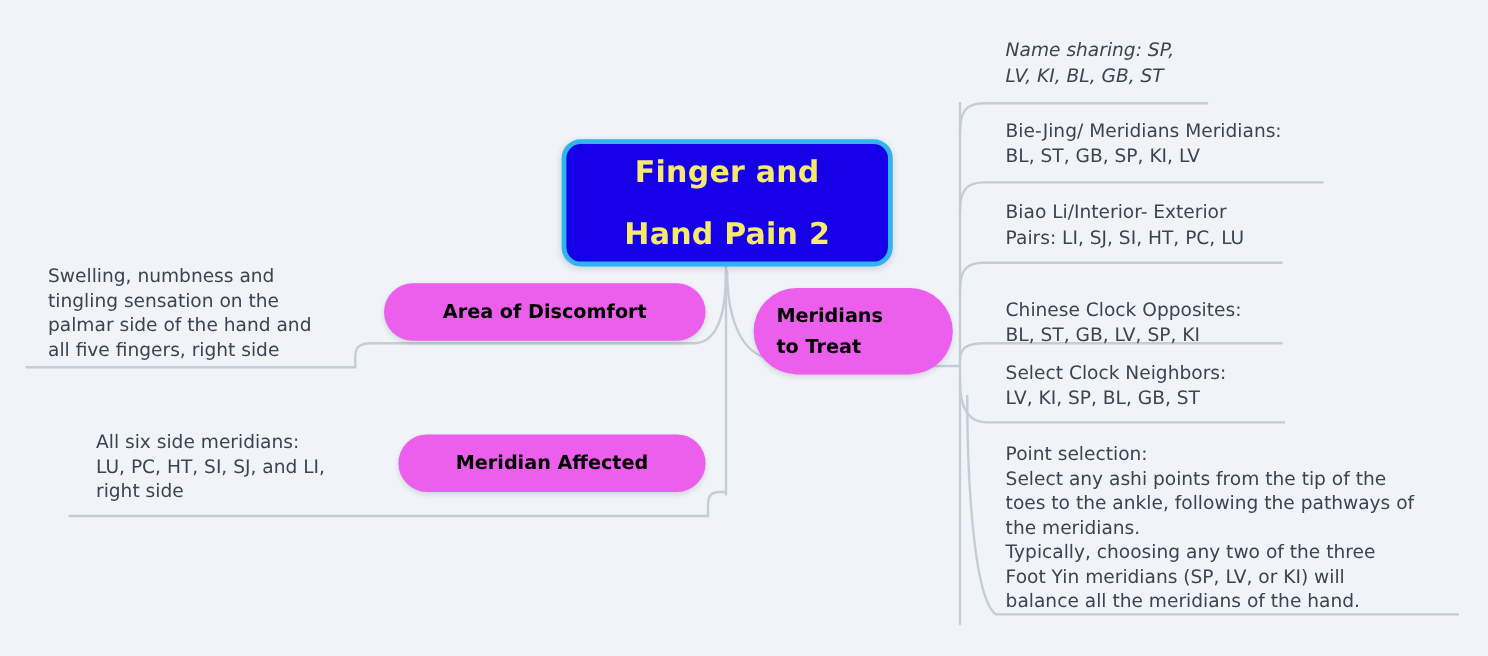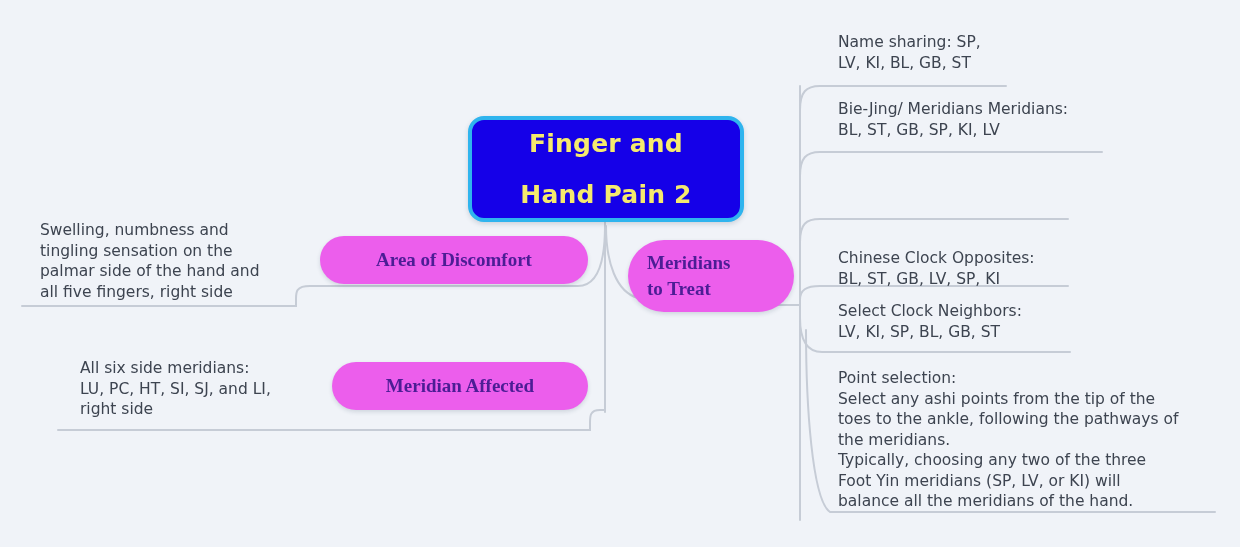--- a/index.html
+++ b/index.html
@@ -66,47 +66,46 @@
     box-sizing: border-box;
     background: #ec5eec;
     border-radius: 999px;
     display: flex;
     align-items: center;
     justify-content: center;
     flex-direction: column;
     box-shadow: 0 2px 4px rgba(40,60,90,0.16);
   }
   .pill .line {
-    color: #4c1d95;
-    font-size: 19px;
+    color: #000000;
+    font-size: 16px;
     font-weight: bold;
     line-height: 26px;
     text-align: center;
     white-space: nowrap;
-    font-family: Liberation Serif, serif;
   }
 
   #pill-area      { left: 320px; top: 236px; width: 268px; height: 48px; }
   #pill-meridian  { left: 332px; top: 362px; width: 256px; height: 48px; }
   #pill-treat     { left: 628px; top: 240px; width: 166px; height: 72px; }
   #pill-treat .line { text-align: left; width: 100%; padding-left: 19px; box-sizing: border-box; }
 
   
   .leaf {
     position: absolute;
     color: #3d4450;
     font-size: 15.5px;
     line-height: 20.5px;
     white-space: pre-line;
   }
 
   #leaf-swelling { left: 40px;  top: 220px; width: 290px; }
   #leaf-allsix   { left: 80px;  top: 358px; width: 250px; }
 
-  #leaf-name     { left: 838px; top: 32px;  width: 330px; }
+  #leaf-name     { left: 838px; top: 32px;  width: 330px; font-style: italic; }
   #leaf-biejing  { left: 838px; top: 99px;  width: 340px; }
   #leaf-biaoli   { left: 838px; top: 167px; width: 340px; }
   #leaf-clockopp { left: 838px; top: 248px; width: 340px; }
   #leaf-clocknb  { left: 838px; top: 301px; width: 340px; }
   #leaf-point    { left: 838px; top: 368px; width: 380px; }
 </style>
 </head>
 <body>
 
 <div id="canvas">
@@ -166,20 +165,22 @@
   <div class="leaf" id="leaf-allsix">All six side meridians:
 LU, PC, HT, SI, SJ, and LI,
 right side</div>
 
   <div class="leaf" id="leaf-name">Name sharing: SP,
 LV, KI, BL, GB, ST</div>
 
   <div class="leaf" id="leaf-biejing">Bie-Jing/ Meridians Meridians:
 BL, ST, GB, SP, KI, LV</div>
 
+  <div class="leaf" id="leaf-biaoli">Biao Li/Interior- Exterior
+Pairs: LI, SJ, SI, HT, PC, LU</div>
 
   <div class="leaf" id="leaf-clockopp">Chinese Clock Opposites:
 BL, ST, GB, LV, SP, KI</div>
 
   <div class="leaf" id="leaf-clocknb">Select Clock Neighbors:
 LV, KI, SP, BL, GB, ST</div>
 
   <div class="leaf" id="leaf-point">Point selection:
 Select any ashi points from the tip of the
 toes to the ankle, following the pathways of

